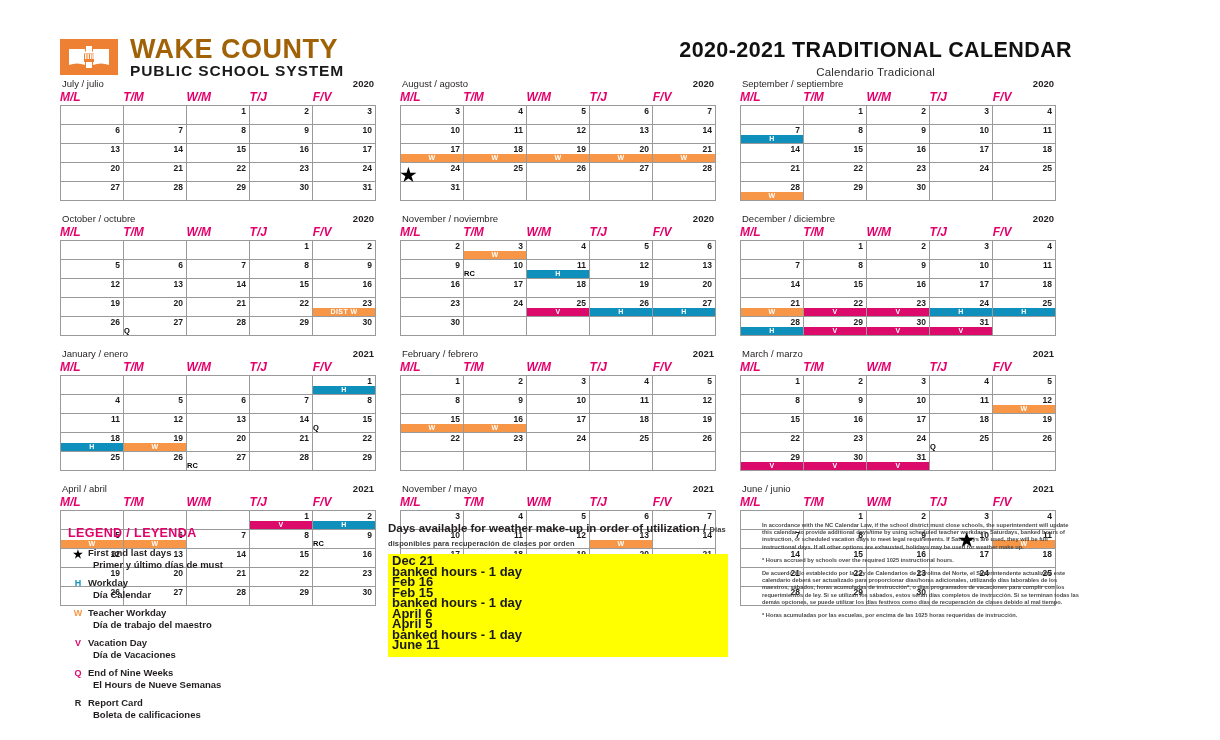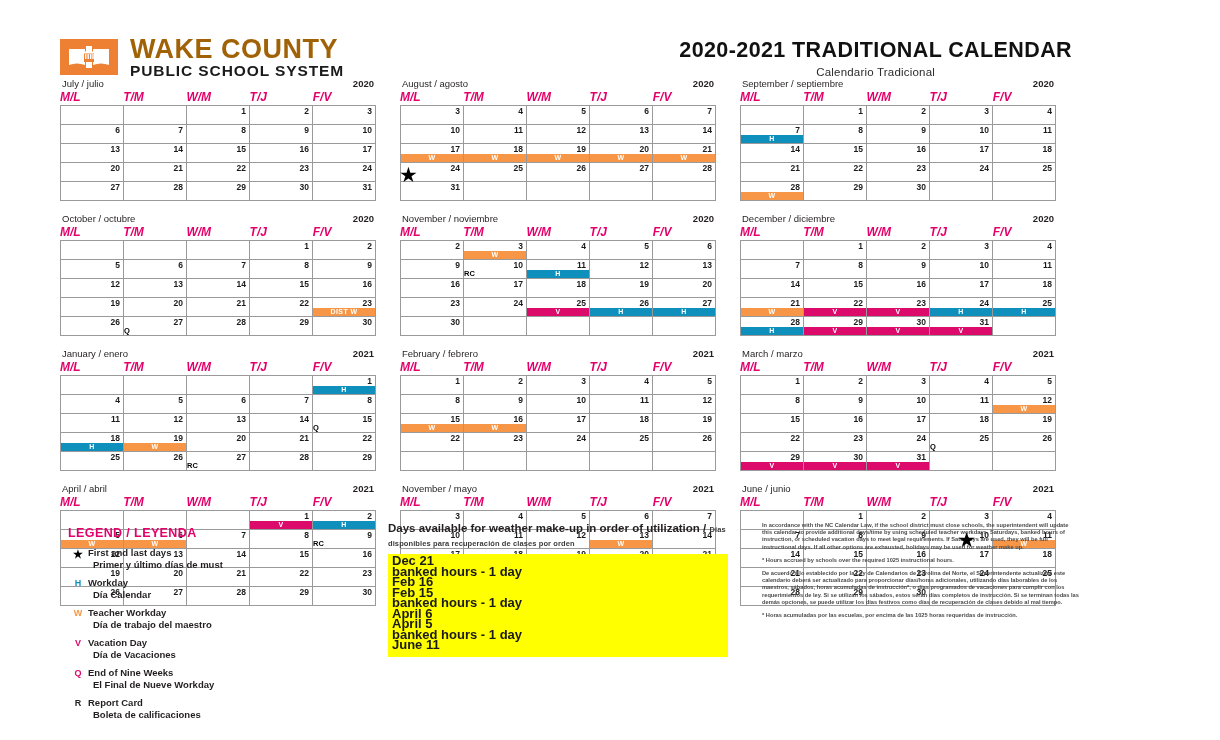--- a/index.html
+++ b/index.html
@@ -1459,21 +1459,21 @@
           <div class="leg-sym V">V</div>
           <div class="leg-text">
             <div class="en">Vacation Day</div>
             <div class="es">Día de Vacaciones</div>
           </div>
         </div>
         <div class="leg-item">
           <div class="leg-sym Q">Q</div>
           <div class="leg-text">
             <div class="en">End of Nine Weeks</div>
-            <div class="es">El Final de Nueve Workday</div>
+            <div class="es">El Hours de Nueve Semanas</div>
           </div>
         </div>
         <div class="leg-item">
           <div class="leg-sym R">R</div>
           <div class="leg-text">
             <div class="en">Report Card</div>
             <div class="es">Boleta de calificaciones</div>
           </div>
         </div>
       </div>

